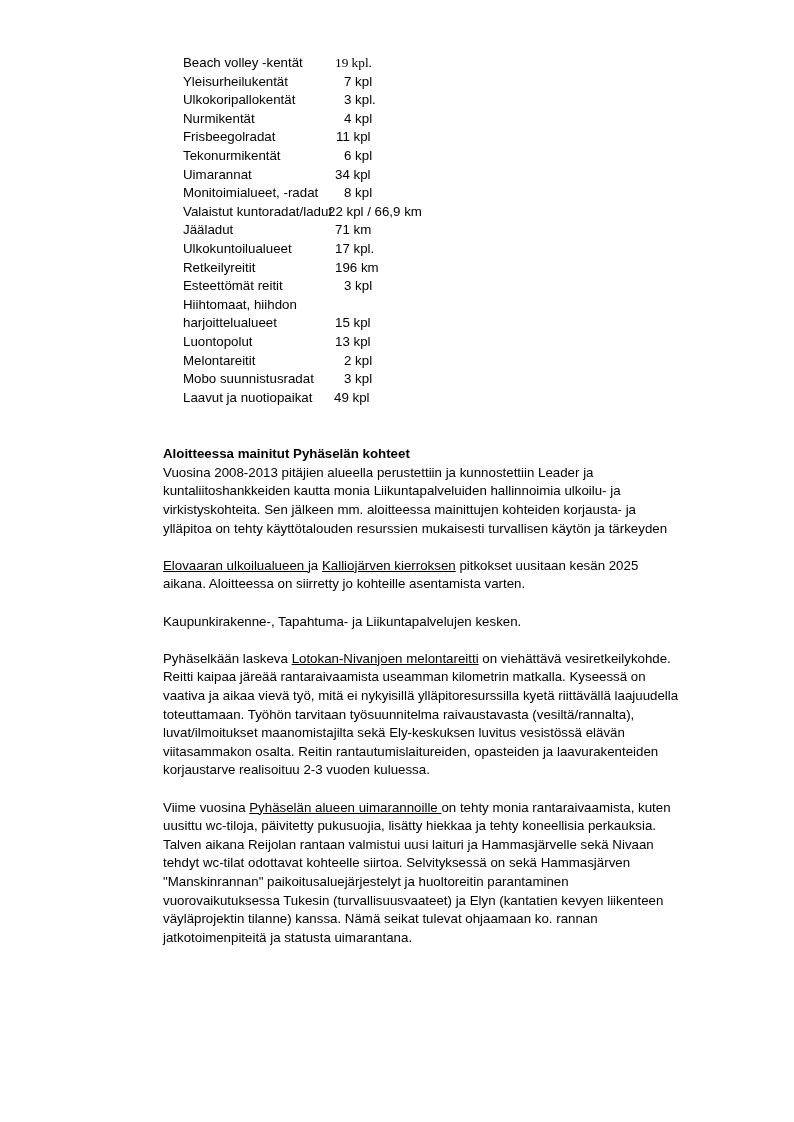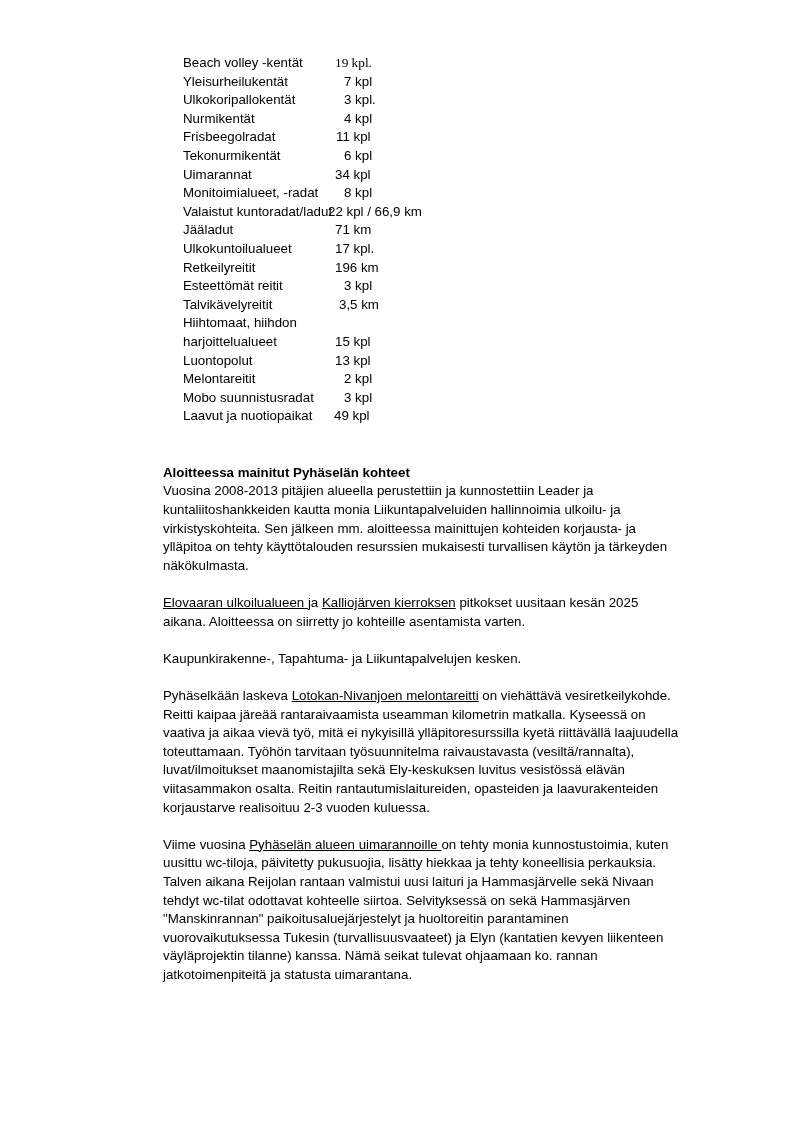--- a/index.html
+++ b/index.html
@@ -66,24 +66,20 @@
       </div>
       <div class="fac-row">
         <span class="fac-label">Retkeilyreitit</span>
         <span class="fac-value" style="left: 172px;">196 km</span>
       </div>
       <div class="fac-row">
         <span class="fac-label">Esteettömät reitit</span>
         <span class="fac-value" style="left: 181px;">3 kpl</span>
       </div>
       <div class="fac-row">
-        <span class="fac-label">Talvikävelyreitit</span>
-        <span class="fac-value" style="left: 176px;">3,5 km</span>
-      </div>
-      <div class="fac-row">
         <span class="fac-label">Hiihtomaat, hiihdon</span>
       </div>
       <div class="fac-row">
         <span class="fac-label">harjoittelualueet</span>
         <span class="fac-value" style="left: 172px;">15 kpl</span>
       </div>
       <div class="fac-row">
         <span class="fac-label">Luontopolut</span>
         <span class="fac-value" style="left: 172px;">13 kpl</span>
       </div>
@@ -101,21 +97,20 @@
       </div>
     </div>
 
   <div class="heading">Aloitteessa mainitut Pyhäselän kohteet</div>
 
   <div class="para first" id="intro">
       <div>Vuosina 2008-2013 pitäjien alueella perustettiin ja kunnostettiin Leader ja</div>
       <div>kuntaliitoshankkeiden  kautta monia Liikuntapalveluiden  hallinnoimia ulkoilu- ja</div>
       <div>virkistyskohteita. Sen jälkeen  mm. aloitteessa mainittujen kohteiden korjausta- ja</div>
       <div>ylläpitoa on tehty käyttötalouden resurssien mukaisesti turvallisen käytön ja tärkeyden</div>
-      <div>näkökulmasta.</div>
     </div>
 
   <div class="para">
     <div><span class="u">Elovaaran ulkoilualueen </span><span>ja </span><span class="u">Kalliojärven kierroksen</span><span> pitkokset uusitaan kesän 2025</span></div>
     <div>aikana. Aloitteessa  on siirretty jo kohteille  asentamista varten.</div>
   </div>
 
   <div class="para">
     <div>Kaupunkirakenne-, Tapahtuma- ja Liikuntapalvelujen  kesken.</div>
   </div>
@@ -124,21 +119,21 @@
     <div><span>Pyhäselkään laskeva </span><span class="u">Lotokan-Nivanjoen  melontareitti</span><span> on viehättävä  vesiretkeilykohde.</span></div>
   <div>Reitti kaipaa järeää rantaraivaamista useamman kilometrin matkalla. Kyseessä on</div>
       <div>vaativa ja aikaa vievä työ, mitä ei nykyisillä ylläpitoresurssilla kyetä riittävällä laajuudella</div>
       <div>toteuttamaan. Työhön tarvitaan työsuunnitelma raivaustavasta (vesiltä/rannalta),</div>
       <div>luvat/ilmoitukset maanomistajilta sekä Ely-keskuksen luvitus vesistössä elävän</div>
       <div>viitasammakon osalta. Reitin rantautumislaitureiden, opasteiden ja laavurakenteiden</div>
       <div>korjaustarve realisoituu 2-3 vuoden kuluessa.</div>
     </div>
 
   <div class="para" id="p5">
-    <div><span>Viime vuosina </span><span class="u">Pyhäselän alueen  uimarannoille </span><span>on tehty monia kunnostustoimia, kuten</span></div>
+    <div><span>Viime vuosina </span><span class="u">Pyhäselän alueen  uimarannoille </span><span>on tehty monia rantaraivaamista, kuten</span></div>
   <div>uusittu wc-tiloja, päivitetty  pukusuojia, lisätty hiekkaa ja tehty koneellisia perkauksia.</div>
       <div>Talven aikana Reijolan rantaan valmistui uusi laituri ja Hammasjärvelle sekä Nivaan</div>
       <div>tehdyt wc-tilat odottavat  kohteelle  siirtoa. Selvityksessä on sekä Hammasjärven</div>
       <div>"Manskinrannan"  paikoitusaluejärjestelyt ja huoltoreitin parantaminen</div>
       <div>vuorovaikutuksessa Tukesin (turvallisuusvaateet) ja Elyn (kantatien  kevyen liikenteen</div>
       <div>väyläprojektin tilanne) kanssa. Nämä seikat tulevat ohjaamaan ko. rannan</div>
       <div>jatkotoimenpiteitä  ja statusta uimarantana.</div>
     </div>
 </div>
 

